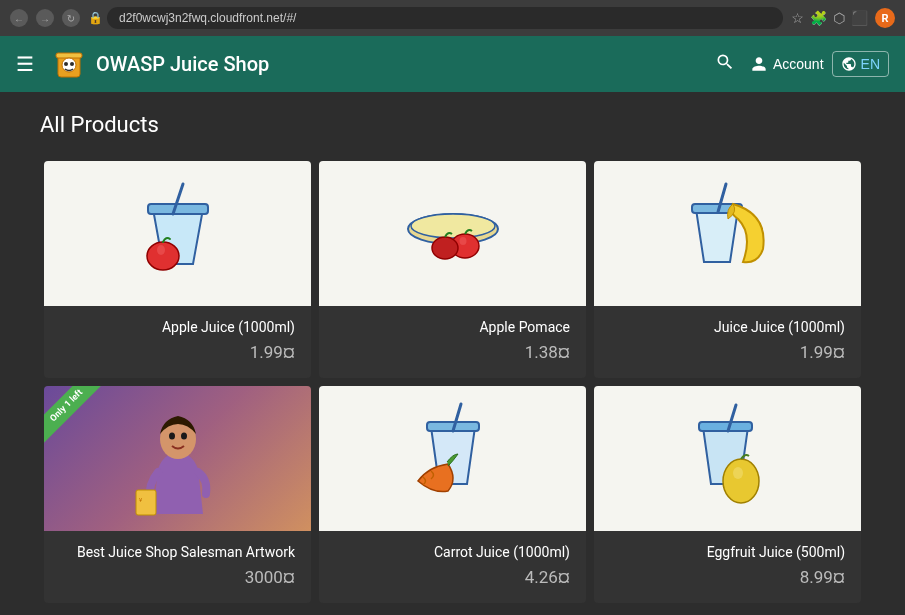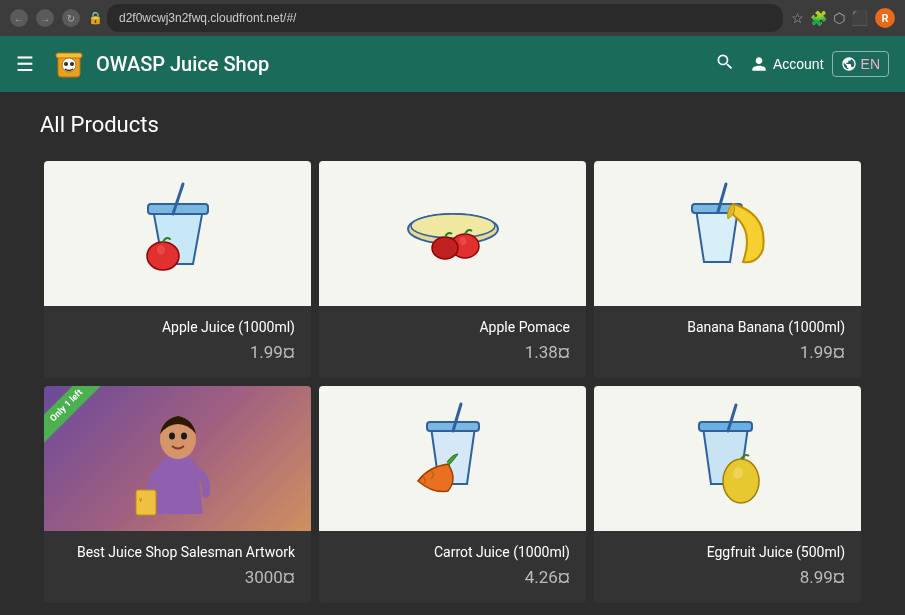--- a/index.html
+++ b/index.html
@@ -32,21 +32,21 @@
       display: flex; align-items: center; justify-content: center;
     }
     .browser-url-bar {
       flex: 1;
       background: #2a2a2a;
       border: none;
       border-radius: 12px;
       color: #ccc;
       font-size: 12px;
       padding: 4px 12px;
-      height: 28px;
+      height: 22px;
       outline: none;
     }
     .browser-icons {
       display: flex; gap: 6px; align-items: center;
     }
     .browser-icon {
       color: #aaa; font-size: 14px; cursor: pointer;
     }
     .orange-circle {
       width: 20px; height: 20px; border-radius: 50%;
@@ -85,21 +85,21 @@
       font-size: 20px; cursor: pointer; padding: 6px;
       border-radius: 50%;
     }
     .account-btn {
       display: flex; align-items: center; gap: 4px;
       background: none; border: none; color: #fff;
       cursor: pointer; font-size: 14px;
     }
     .lang-btn {
       display: flex; align-items: center; gap: 4px;
-      background: none; border: none; color: #f9a8d4;
+      background: none; border: none; color: #7dd3fc;
       cursor: pointer; font-size: 14px;
       border: 1px solid rgba(255,255,255,0.5);
       border-radius: 4px;
       padding: 4px 8px;
     }
 
     
     .main-content {
       background: #2d2d2d;
       padding: 20px 40px;
@@ -261,21 +261,21 @@
           <path d="M28 35 L36 88 L62 88 L70 35 Z" fill="#d8eef8" stroke="#3060a0" stroke-width="2"></path>
           <rect x="24" y="30" width="50" height="9" rx="3" fill="#7ab8e0" stroke="#3060a0" stroke-width="2"></rect>
 
           <line x1="58" y1="10" x2="50" y2="38" stroke="#3060a0" stroke-width="3" stroke-linecap="round"></line>
 
           <path d="M65 30 Q100 40 95 75 Q90 90 75 88 Q85 60 70 45 Q60 38 65 30 Z" fill="#f5d030" stroke="#c09000" stroke-width="2"></path>
           <path d="M65 30 Q58 35 60 45 Q70 38 65 30 Z" fill="#e0b820" stroke="#c09000" stroke-width="1"></path>
         </svg>
       </div>
       <div class="product-info">
-        <div class="product-name">Banana Banana (1000ml)</div>
+        <div class="product-name">Juice Juice (1000ml)</div>
         <div class="product-price">1.99¤</div>
       </div>
     </div>
 
     <div class="product-card">
       <div class="product-image-area" style="background: linear-gradient(135deg, #6a4a9a 0%, #a06080 50%, #d09060 100%); position:relative;">
 
         <div style="position:absolute;top:0;left:0;width:70px;height:70px;overflow:hidden;z-index:3;">
           <div style="position:absolute;top:10px;left:-20px;background:#4caf50;color:#fff;font-size:9px;font-weight:bold;padding:4px 22px;transform:rotate(-45deg);text-align:center;line-height:1.3;white-space:nowrap;">Only 1 left</div>
         </div>

